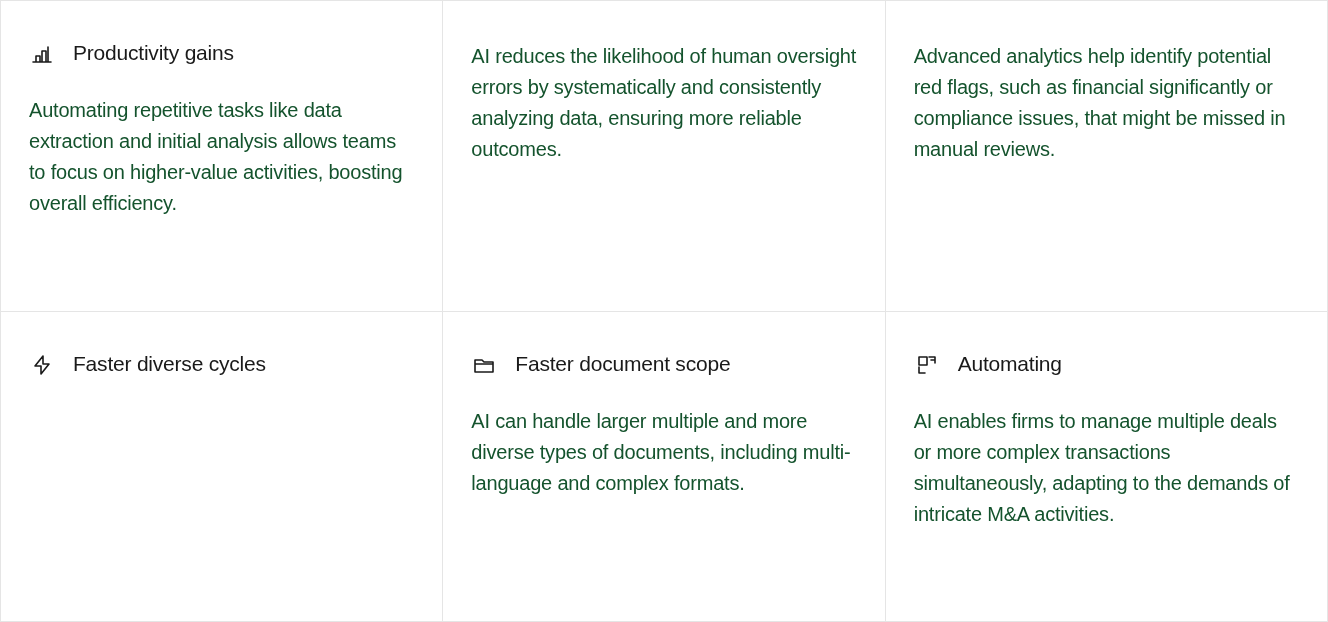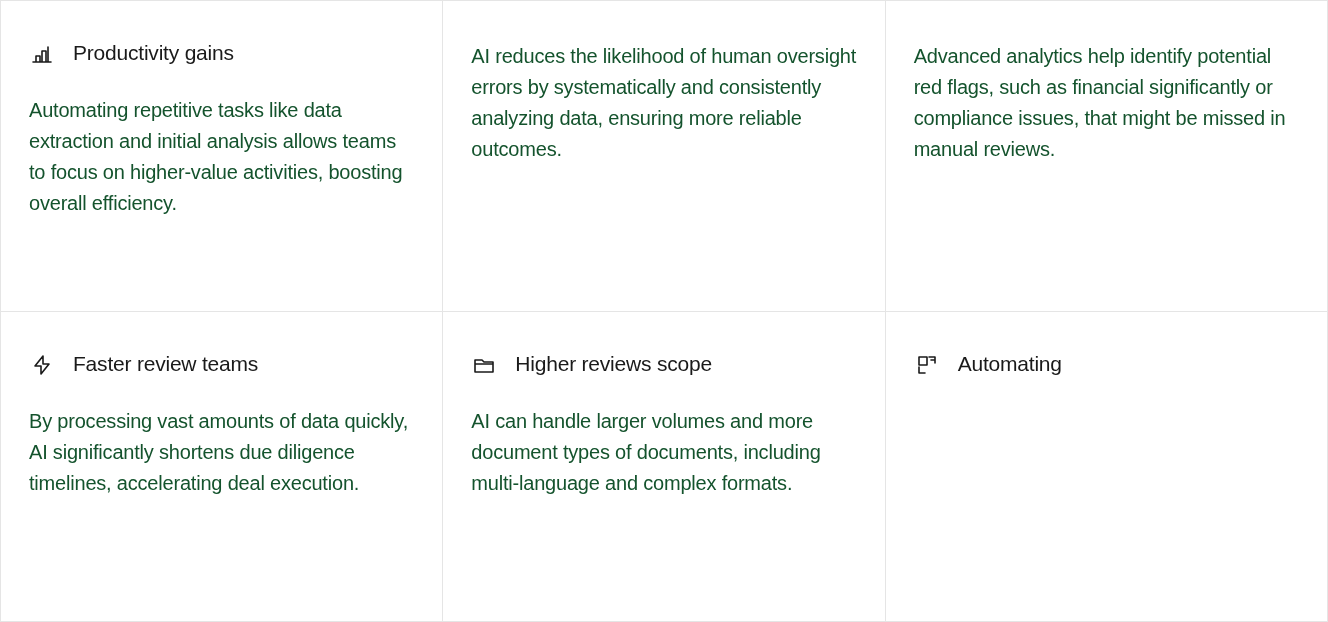--- a/index.html
+++ b/index.html
@@ -89,41 +89,41 @@
     <p class="card-desc">Advanced analytics help identify potential red flags, such as financial significantly or compliance issues, that might be missed in manual reviews.</p>
   </div>
 
   <div class="card">
     <div class="card-header">
       <span class="icon">
         <svg viewBox="0 0 24 24">
             <path d="M13 3 L5 13 L11 13 L11 21 L19 11 L13 11 Z"></path>
           </svg>
       </span>
-      <h3 class="card-title">Faster review teams</h3>
+      <h3 class="card-title">Faster diverse cycles</h3>
     </div>
-    <p class="card-desc">By processing vast amounts of data quickly, AI significantly shortens due diligence timelines, accelerating deal execution.</p>
   </div>
 
   <div class="card">
     <div class="card-header">
       <span class="icon">
         <svg viewBox="0 0 24 24">
             <path d="M3 7 L3 19 L21 19 L21 9 L12 9 L10 7 Z M3 11 L21 11"></path>
           </svg>
       </span>
-      <h3 class="card-title">Higher reviews scope</h3>
+      <h3 class="card-title">Faster document scope</h3>
     </div>
-    <p class="card-desc">AI can handle larger volumes and more document types of documents, including multi-language and complex formats.</p>
+    <p class="card-desc">AI can handle larger multiple and more diverse types of documents, including multi-language and complex formats.</p>
   </div>
 
   <div class="card">
     <div class="card-header">
       <span class="icon">
         <svg viewBox="0 0 24 24">
             <path d="M4 14 L4 20 L10 20 M14 4 L20 4 L20 10 M4 12 L4 4 L12 4 L12 12 Z M16 7 L20 7"></path>
           </svg>
       </span>
       <h3 class="card-title">Automating</h3>
     </div>
+    <p class="card-desc">AI enables firms to manage multiple deals or more complex transactions simultaneously, adapting to the demands of intricate M&amp;A activities.</p>
   </div>
 
 </div>
 
 </body></html>

